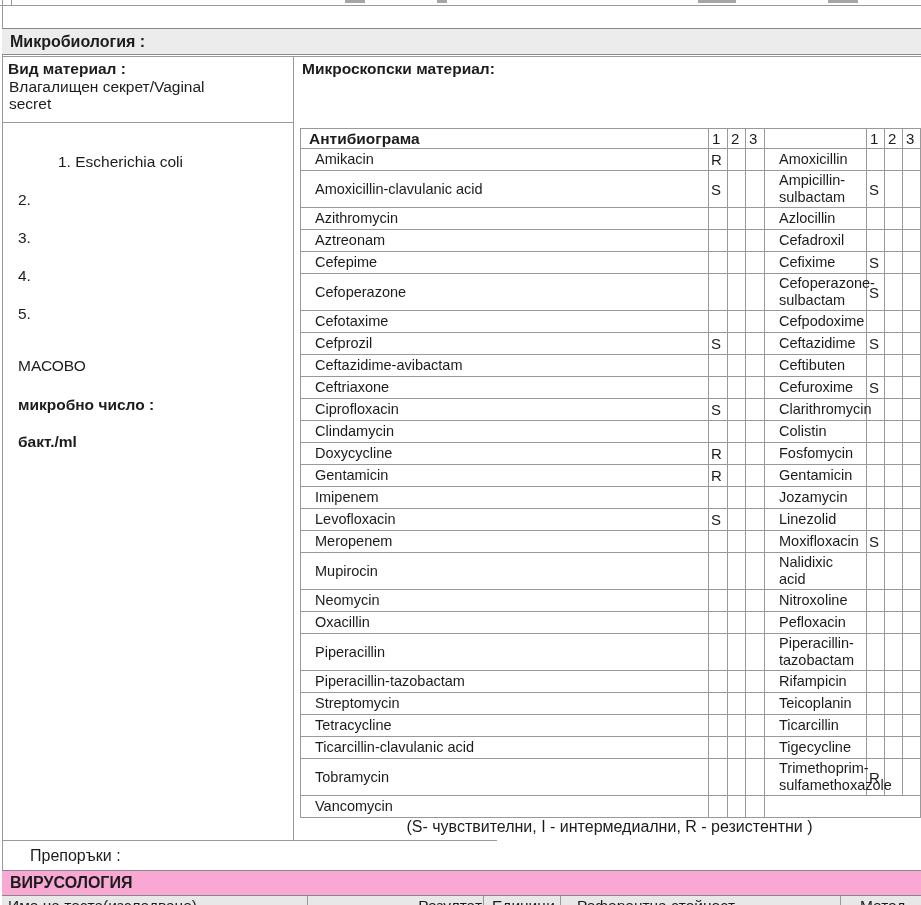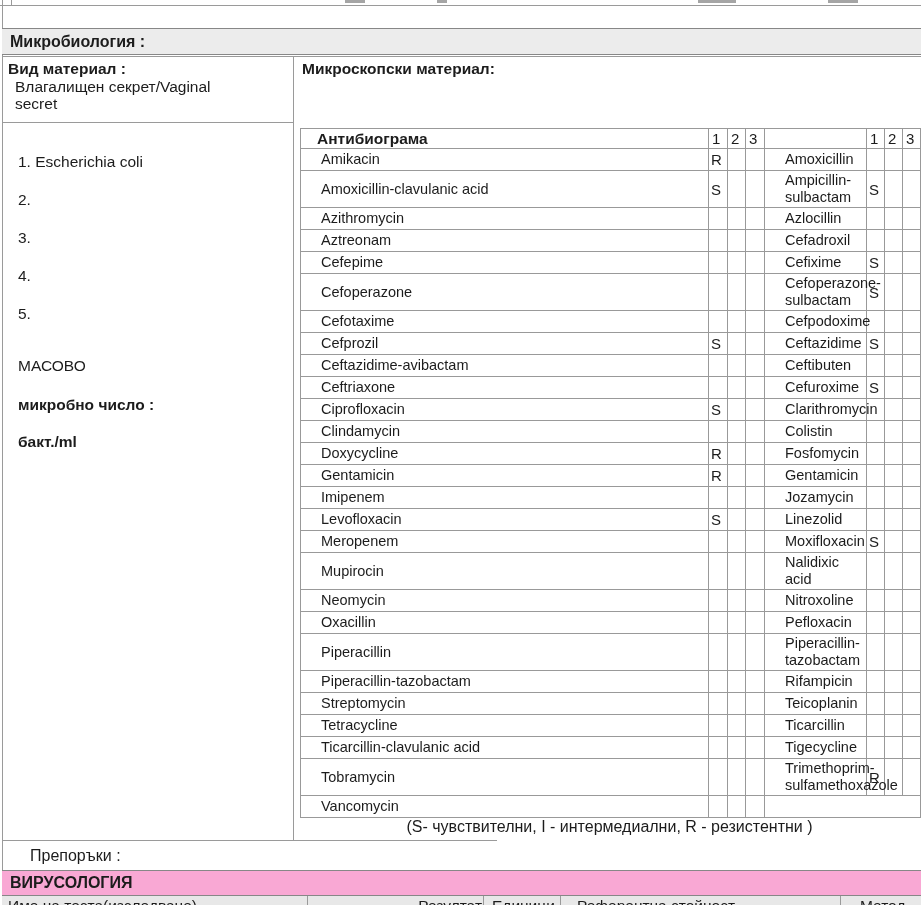--- a/index.html
+++ b/index.html
@@ -14,31 +14,31 @@
   
   .bar{position:absolute;left:2px;width:919px;border-top:1px solid #878787;border-bottom:1px solid #878787;
        display:flex;align-items:center;box-sizing:border-box;}
   .bar-micro{top:28px;height:27px;background:#ececec;}
   .bar-viro{top:870px;height:26px;background:#f9a8d4;}
   .bar .t{font-weight:bold;font-size:16px;padding-left:8px;}
 
   
   .lbl-b{position:absolute;font-weight:bold;font-size:15.5px;}
   .txt-r{position:absolute;font-size:15.5px;}
-  .specimen-val{left:15px;top:78px;width:215px;line-height:17px;}
+  .specimen-val{left:9px;top:78px;width:215px;line-height:17px;}
   .iso{position:absolute;left:18px;font-size:15.5px;}
 
   
   table.abg{position:absolute;left:300px;top:128px;width:620px;border-collapse:collapse;table-layout:fixed;
             border:1px solid #999;}
   table.abg th,table.abg td{border:1px solid #999;font-size:14.5px;font-weight:normal;text-align:left;
             padding:1px 3px;line-height:17px;vertical-align:middle;overflow:visible;white-space:normal;}
   table.abg th{font-size:15px;}
-  table.abg th.ttl{font-weight:bold;font-size:15.5px;padding-left:16px;}
-  table.abg td.name{padding-left:20px;height:19px;}
+  table.abg th.ttl{font-weight:bold;font-size:15.5px;padding-left:8px;}
+  table.abg td.name{padding-left:14px;height:19px;}
   table.abg td.val{font-size:15px;padding-left:2px;}
   table.abg td.blank{border:none;}
 
   
   .legend{position:absolute;left:300px;top:818px;width:619px;text-align:center;font-size:16px;}
   .recs{position:absolute;left:10px;top:847px;font-weight:normal;font-size:16px;margin-left:20px;}
 
   
   .vrow{position:absolute;left:2px;top:896px;width:919px;height:30px;background:#e8e8e8;box-sizing:border-box;}
   .vrow .h{position:absolute;top:1px;font-size:15.5px;white-space:nowrap;}
@@ -69,21 +69,21 @@
   <div class="hline" style="left:2px;top:840px;width:495px;"></div>
 
   <div>
     <div class="lbl-b" style="left:8px;top:60px;">Вид материал :</div>
     <div class="txt-r specimen-val">Влагалищен секрет/Vaginal secret</div>
   </div>
 
   <div class="lbl-b" style="left:302px;top:60px;">Микроскопски материал:</div>
 
   <div id="iso-list">
-      <div class="iso" style="top: 153px;">1. Escherichia coli</div>
+      <div class="iso" style="top: 153px; margin-left: 40px;">1. Escherichia coli</div>
       <div class="iso" style="top: 191px;">2.</div>
       <div class="iso" style="top: 229px;">3.</div>
       <div class="iso" style="top: 267px;">4.</div>
       <div class="iso" style="top: 305px;">5.</div>
     </div>
   <div class="txt-r" style="left:18px;top:357px;">МАСОВО</div>
   <div class="lbl-b" style="left:18px;top:396px;">микробно число :</div>
   <div class="lbl-b" style="left:18px;top:433px;">бакт./ml</div>
 
   <table class="abg">

